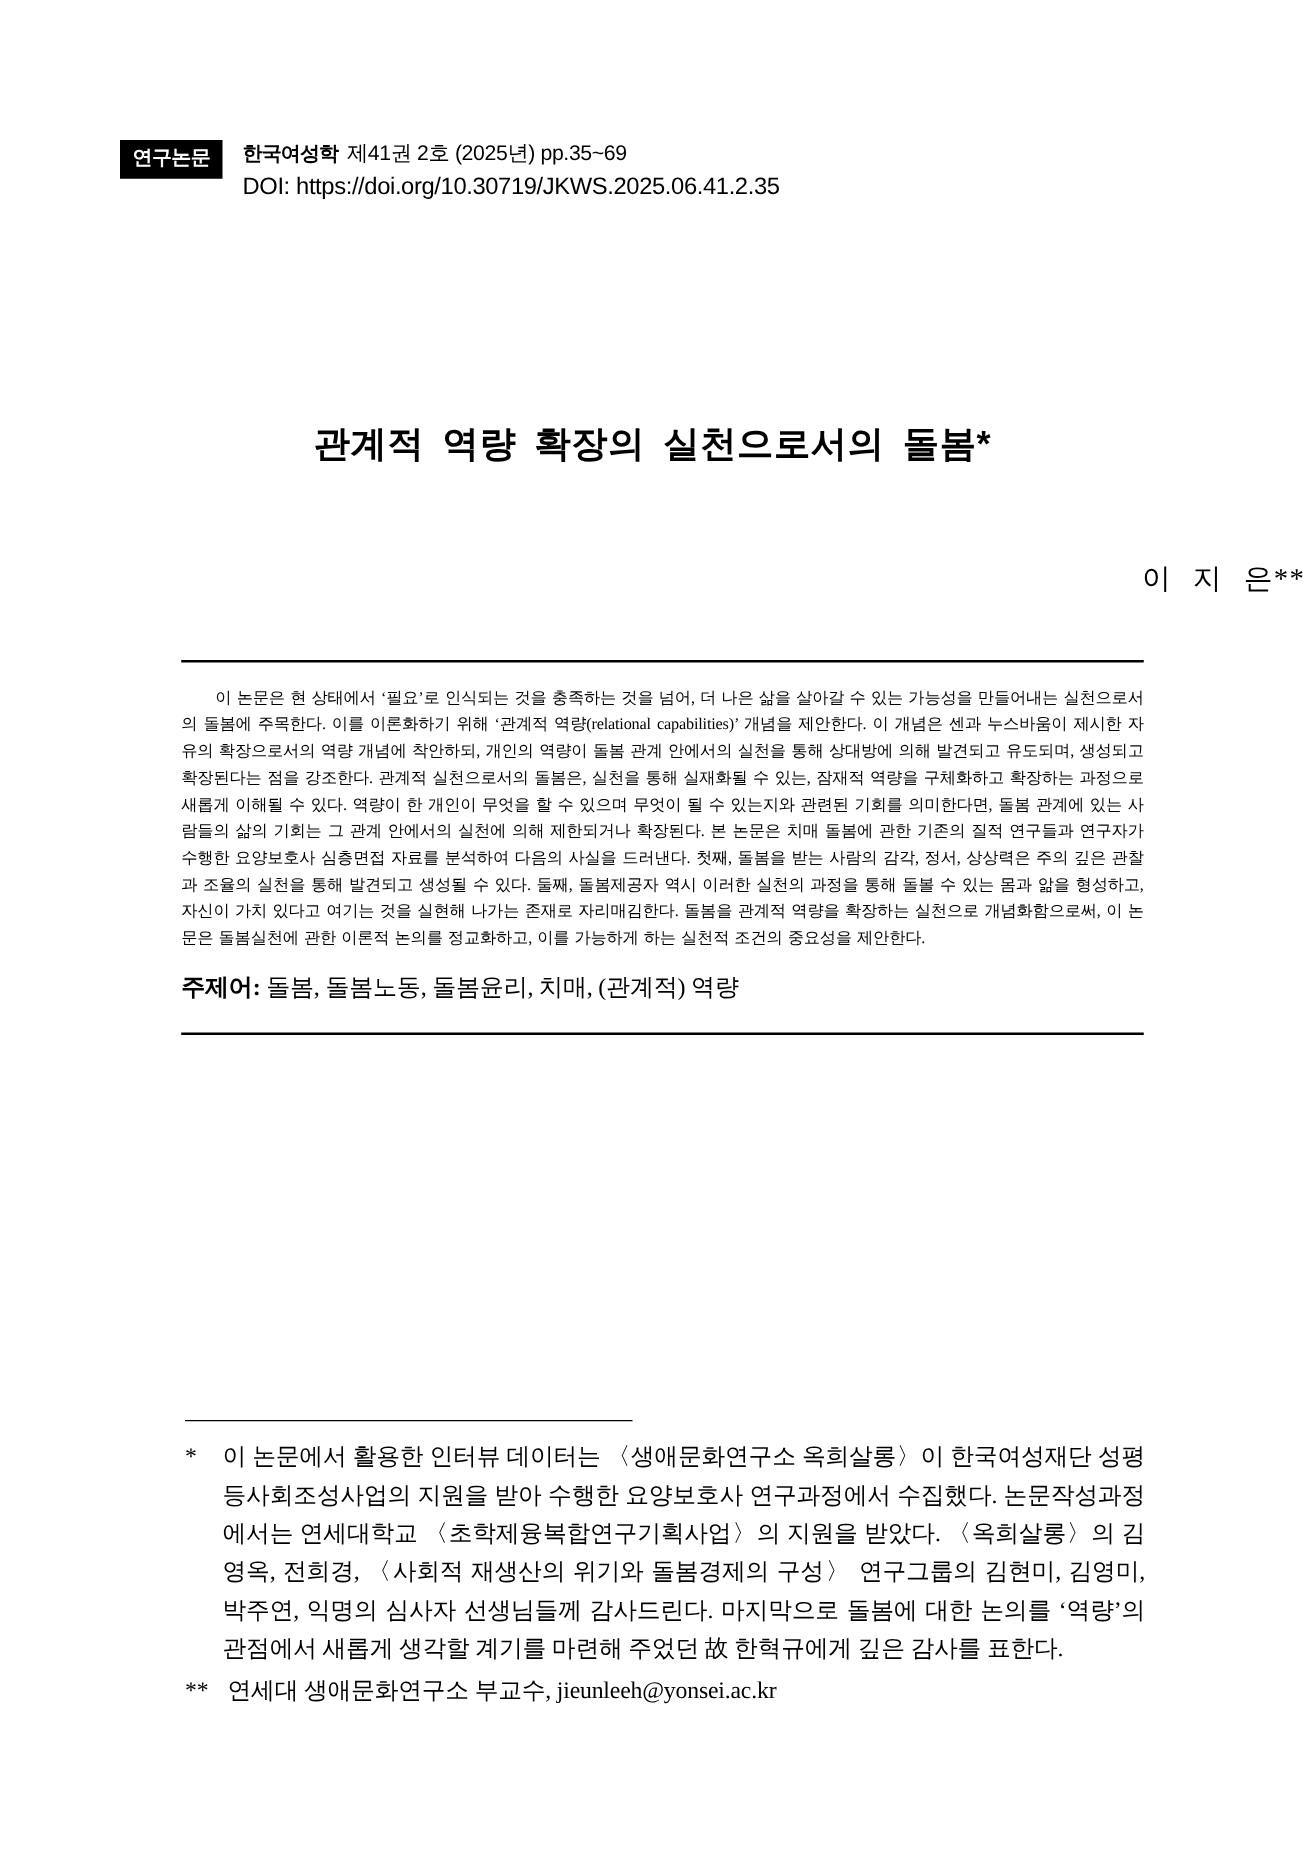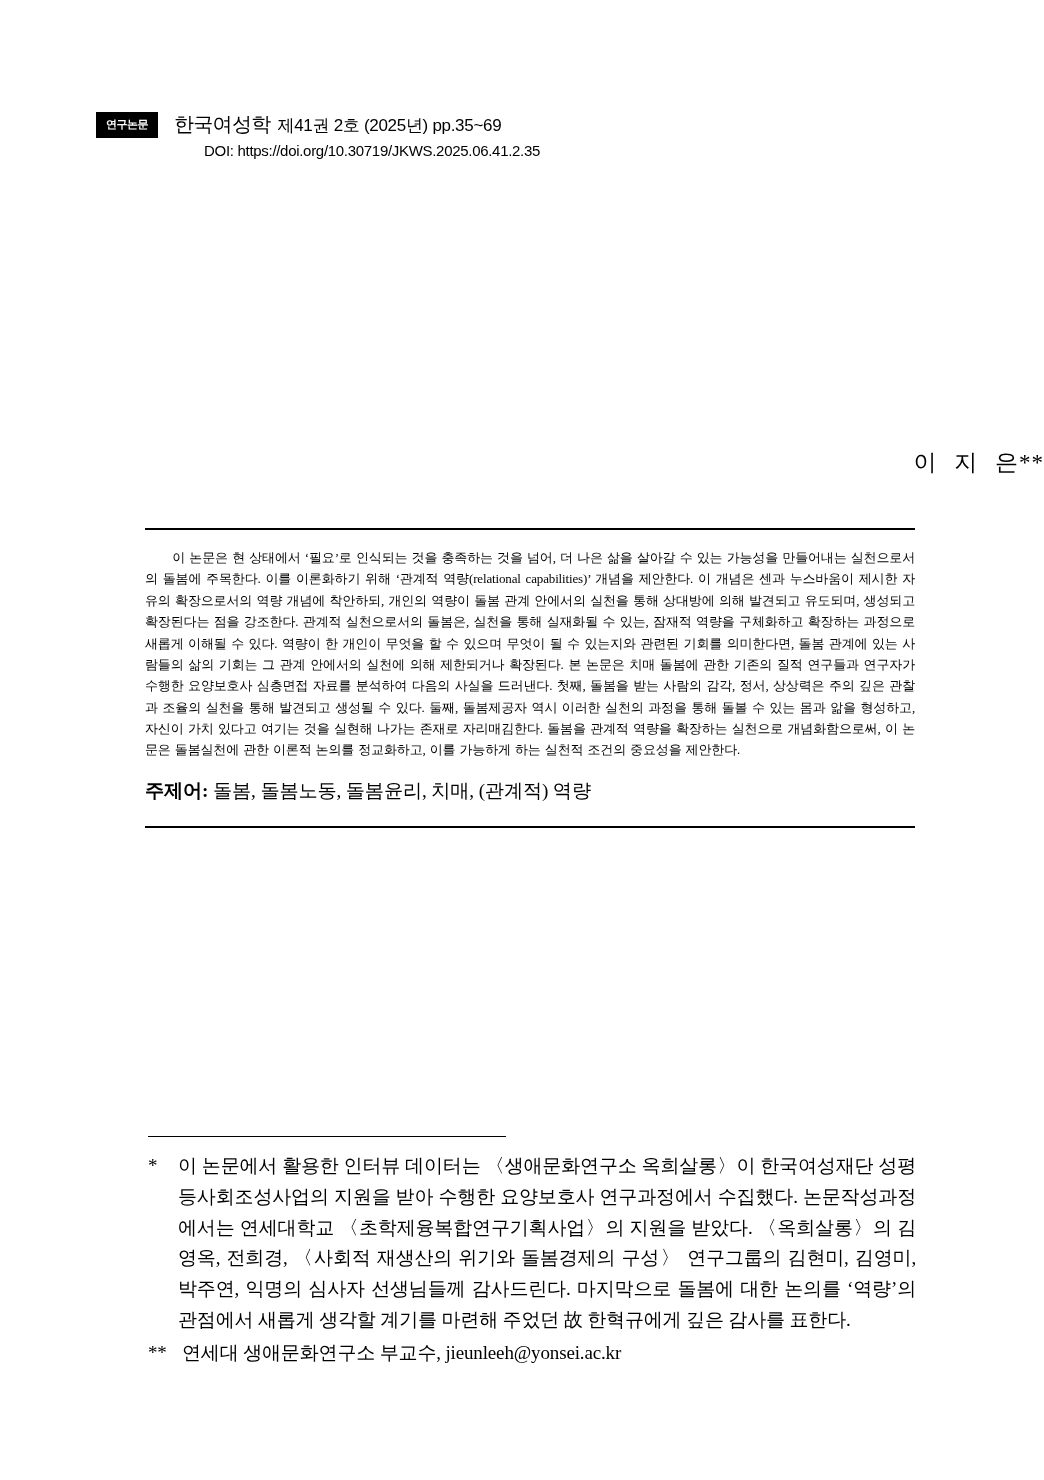--- a/index.html
+++ b/index.html
@@ -29,54 +29,53 @@
     top: 112px;
     width: 860px;
     display: flex;
     align-items: flex-start;
   }
   .kind-badge {
     background: #000000;
     color: #ffffff;
     font-family: "Liberation Sans", "DejaVu Sans", sans-serif;
     font-weight: 700;
-    font-size: 11px;
+    font-size: 16px;
     letter-spacing: -0.5px;
     line-height: 1;
     padding: 7px 10px 8px 10px;
     white-space: nowrap;
   }
   .masthead-text {
     margin-left: 16px;
     padding-top: 1px;
   }
   .journal-line {
     font-family: "Liberation Sans", "DejaVu Sans", sans-serif;
     white-space: nowrap;
     line-height: 1.15;
   }
   .journal-name {
-    font-weight: 400;
-    font-size: 20px;
+    font-weight: 700;
+    font-size: 16px;
     letter-spacing: -0.7px;
   }
   .journal-issue {
     font-weight: 400;
     font-size: 17px;
     letter-spacing: -0.3px;
     margin-left: 7px;
     margin-top: 17px;
   }
   .doi-line {
     font-family: "Liberation Sans", "DejaVu Sans", sans-serif;
-    font-size: 15px;
+    font-size: 19px;
     letter-spacing: -0.3px;
     margin-top: 6px;
     white-space: nowrap;
-    margin-left: 30px;
   }
 
   
   .article-title {
     position: absolute;
     left: 0;
     right: 0;
     top: 317px;
     text-align: center;
     font-family: "Liberation Sans", "DejaVu Sans", sans-serif;
@@ -178,20 +177,21 @@
   <div class="masthead">
     <div class="kind-badge">연구논문</div>
     <div class="masthead-text">
       <div class="journal-line">
         <span class="journal-name">한국여성학</span><span class="journal-issue">제41권 2호 (2025년) pp.35~69</span>
       </div>
       <div class="doi-line">DOI: https://doi.org/10.30719/JKWS.2025.06.41.2.35</div>
     </div>
   </div>
 
+  <h1 class="article-title">관계적 역량 확장의 실천으로서의 돌봄*</h1>
 
   <div class="article-author">이  지  은**</div>
 
   <section class="abstract-block">
     <hr class="rule-full">
     <p class="abstract-body">이 논문은 현 상태에서 ‘필요’로 인식되는 것을 충족하는 것을 넘어, 더 나은 삶을 살아갈 수 있는 가능성을 만들어내는 실천으로서의 돌봄에 주목한다. 이를 이론화하기 위해 ‘관계적 역량(relational capabilities)’ 개념을 제안한다. 이 개념은 센과 누스바움이 제시한 자유의 확장으로서의 역량 개념에 착안하되, 개인의 역량이 돌봄 관계 안에서의 실천을 통해 상대방에 의해 발견되고 유도되며, 생성되고 확장된다는 점을 강조한다. 관계적 실천으로서의 돌봄은, 실천을 통해 실재화될 수 있는, 잠재적 역량을 구체화하고 확장하는 과정으로 새롭게 이해될 수 있다. 역량이 한 개인이 무엇을 할 수 있으며 무엇이 될 수 있는지와 관련된 기회를 의미한다면, 돌봄 관계에 있는 사람들의 삶의 기회는 그 관계 안에서의 실천에 의해 제한되거나 확장된다. 본 논문은 치매 돌봄에 관한 기존의 질적 연구들과 연구자가 수행한 요양보호사 심층면접 자료를 분석하여 다음의 사실을 드러낸다. 첫째, 돌봄을 받는 사람의 감각, 정서, 상상력은 주의 깊은 관찰과 조율의 실천을 통해 발견되고 생성될 수 있다. 둘째, 돌봄제공자 역시 이러한 실천의 과정을 통해 돌볼 수 있는 몸과 앎을 형성하고, 자신이 가치 있다고 여기는 것을 실현해 나가는 존재로 자리매김한다. 돌봄을 관계적 역량을 확장하는 실천으로 개념화함으로써, 이 논문은 돌봄실천에 관한 이론적 논의를 정교화하고, 이를 가능하게 하는 실천적 조건의 중요성을 제안한다.</p>
     <p class="keywords">
       <span class="keywords-label">주제어:</span><span> 돌봄, 돌봄노동, 돌봄윤리, 치매, (관계적) 역량</span>
     </p>
     <hr class="rule-full abstract-rule-bottom">

